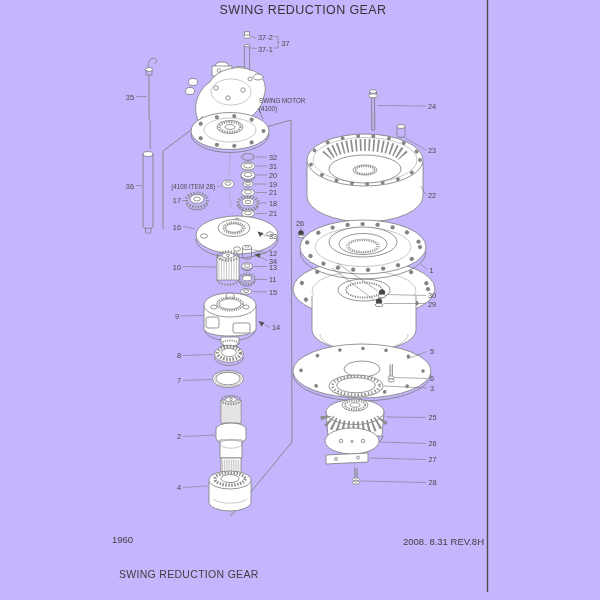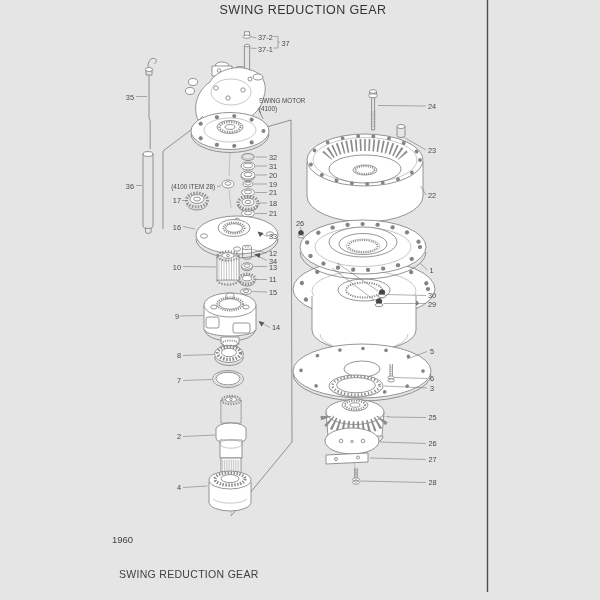--- a/index.html
+++ b/index.html
@@ -1,16 +1,16 @@
 <!DOCTYPE html>
 <html><head>
 <meta charset="utf-8">
 <style>
   html,body{margin:0;padding:0;background:#fff;}
-  .page{position:relative;width:600px;height:600px;background:#e5e5e5;overflow:hidden;
+  .page{position:relative;width:600px;height:600px;background:#c4b5fd;overflow:hidden;
         font-family:"Liberation Sans", sans-serif;color:#3a3a3a;}
   .title{position:absolute;top:3px;left:0;width:606px;text-align:center;
          font-size:12.5px;letter-spacing:.4px;color:#353535;}
   .docnum{position:absolute;top:534px;left:112px;font-size:9.5px;color:#3f3f3f;}
   .rev{position:absolute;top:536px;left:0;width:484px;text-align:right;font-size:9.5px;color:#3f3f3f;}
   .footer-title{position:absolute;top:568px;left:119px;font-size:10.5px;letter-spacing:.3px;color:#3f3f3f;}
   svg{position:absolute;top:0;left:0;}
   svg text{font-family:"Liberation Sans", sans-serif;fill:#4a4a4a;font-size:7.4px;}
   text.small{font-size:6.3px;}
   .ln{stroke:#7b7b7b;stroke-width:.8;fill:none;}
@@ -431,14 +431,15 @@
       <text x="430" y="381">6</text>
       <text x="430" y="391">3</text>
       <text x="428.5" y="420">25</text>
       <text x="428.5" y="446">26</text>
       <text x="428.5" y="462">27</text>
       <text x="428.5" y="485">28</text>
     </g>
   </svg>
 
   <div class="docnum">1960</div>
+  <div class="rev">2008. 8.31 REV.8H</div>
   <div class="footer-title">SWING REDUCTION GEAR</div>
 </div>
 
 </body></html>

